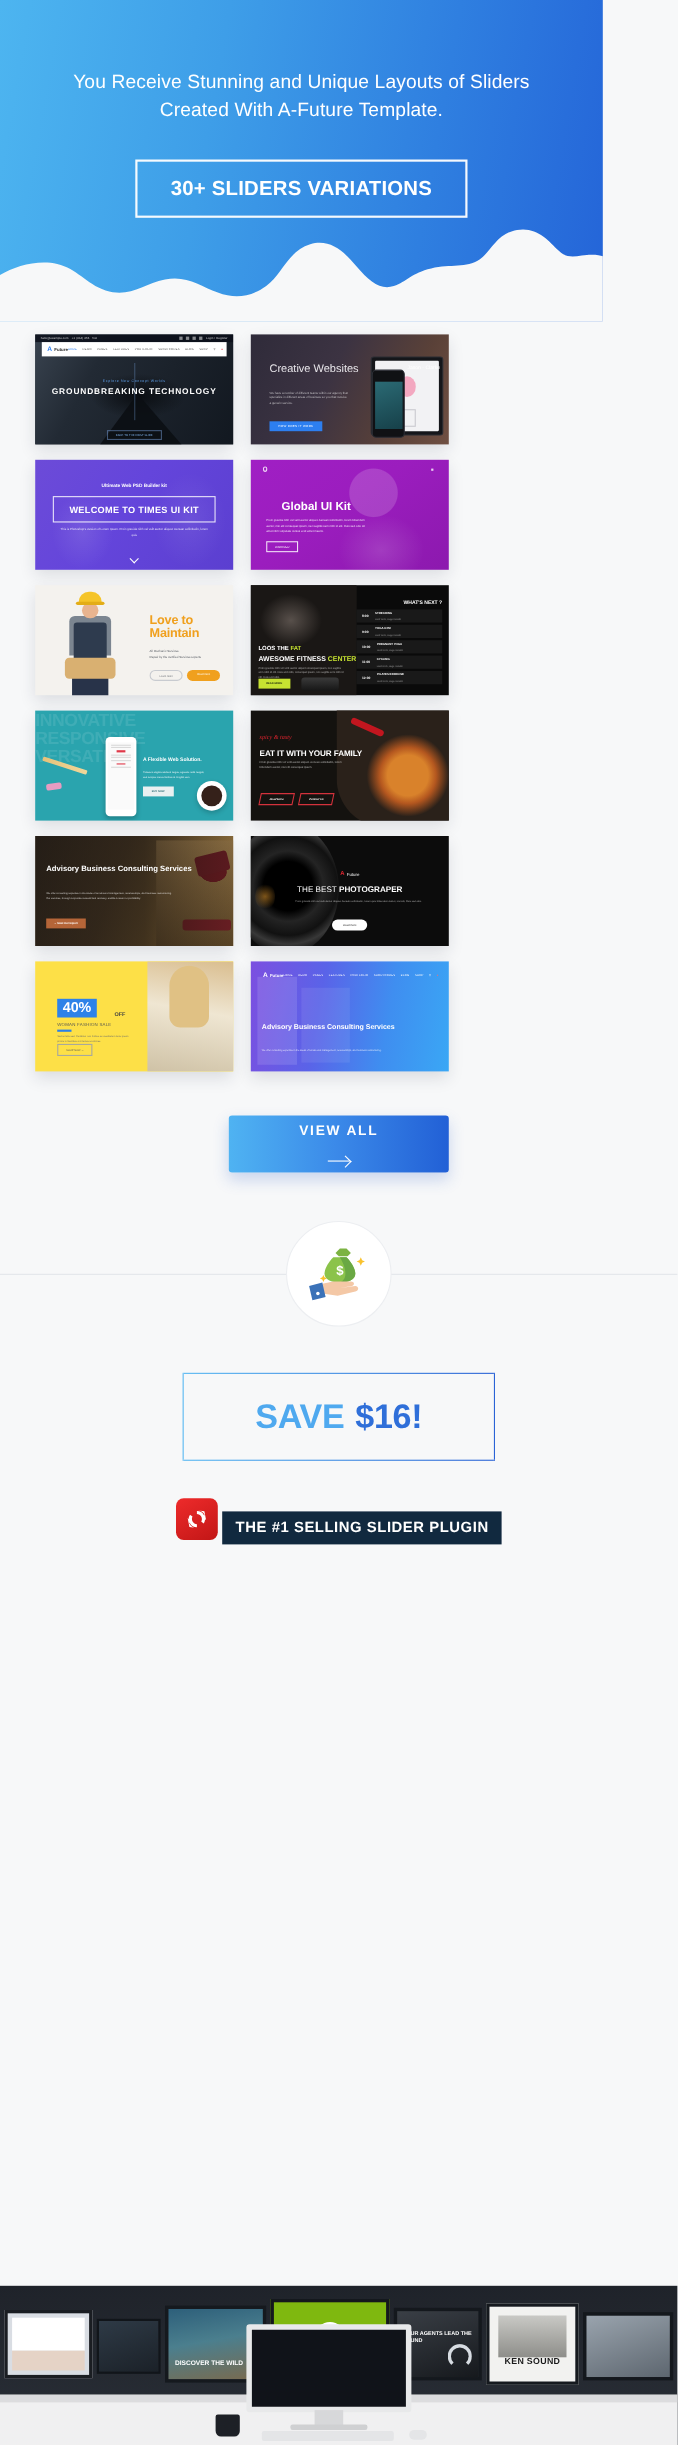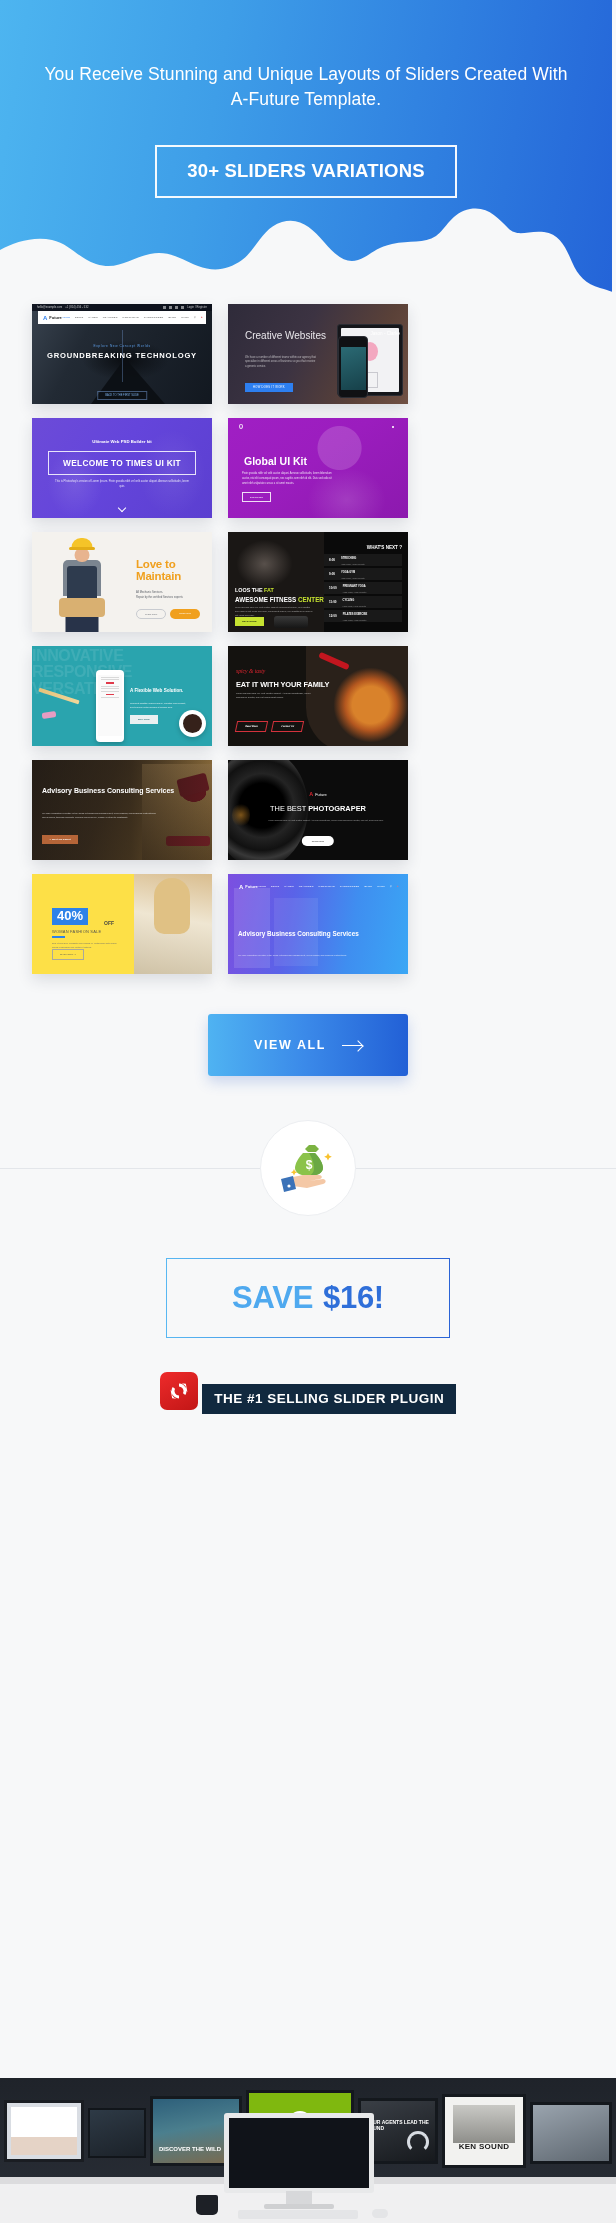--- a/index.html
+++ b/index.html
@@ -8,21 +8,21 @@
     height: 2223px;
     background: #f7f8f9;
     font-family: "Liberation Sans", sans-serif;
     overflow: hidden;
     position: relative;
   }
 
   
   .hero {
     position: relative;
-    width: 612px;
+    width: 548px;
     height: 292px;
     background: linear-gradient(100deg, #4db5f0 0%, #3e9ee8 35%, #2f7fe0 70%, #2464d8 100%);
     overflow: hidden;
   }
   .hero-inner {
     position: relative;
     z-index: 2;
     padding-top: 62px;
     text-align: center;
   }
@@ -159,21 +159,21 @@
   .t4 .box span { font-size: 8.3px; font-weight: 800; letter-spacing: .3px; color:#fff; }
   .t4 .p { position: absolute; left: 22px; right: 22px; top: 62px; text-align: center; font-size: 2.7px; line-height: 1.75; color: rgba(255,255,255,.82); }
   .t4 .chev { position: absolute; left: 50%; bottom: 7px; transform: translateX(-50%) rotate(45deg);
      width: 6px; height: 6px; border-right: 1.2px solid #fff; border-bottom: 1.2px solid #fff; }
 
   
   .t5 { background: linear-gradient(145deg,#a01fc4 0%, #9b1dbe 45%, #8c19ae 100%); }
   .t5 .kid { position: absolute; right: 0; bottom: 0; width: 118px; height: 100px;
      background: radial-gradient(circle at 42% 30%, rgba(255,255,255,.16) 0 22%, transparent 23%),
        radial-gradient(ellipse 56px 46px at 48% 82%, rgba(255,255,255,.14), transparent 70%); }
-  .t5 .h { position: absolute; left: 16px; top: 37px; font-size: 10.5px; font-weight: 800; color:#fff; }
+  .t5 .h { position: absolute; left: 28px; top: 37px; font-size: 10.5px; font-weight: 800; color:#fff; }
   .t5 .p { position: absolute; left: 14px; top: 54px; width: 92px; font-size: 2.6px; line-height: 1.85; color: rgba(255,255,255,.82); }
   .t5 .b { position: absolute; left: 14px; bottom: 16px; border: .6px solid rgba(255,255,255,.85); color:#fff;
      font-size: 2.5px; padding: 2.5px 7px; }
   .t5 .pin { position: absolute; left: 11px; top: 6px; width: 4px; height: 5px; border: .8px solid rgba(255,255,255,.8);
      border-radius: 50% 50% 50% 50% / 42% 42% 58% 58%; }
   .t5 .dot { position: absolute; right: 14px; top: 8px; width: 2px; height: 2px; background: rgba(255,255,255,.8); }
 
   
   .t6 { background: #f4f2ee; color: #333; }
   .t6 .worker { position: absolute; left: 24px; bottom: 0; width: 52px; height: 96px; }
@@ -302,24 +302,25 @@
   .t14 .sm { position: absolute; left: 0; right: 0; top: 49px; text-align: center; font-size: 2.5px;
      color: #d9c89a; letter-spacing: 1px; }
   .t14 .h { position: absolute; left: 0; right: 0; top: 55px; text-align: center; font-size: 7.6px;
      font-family: "Liberation Serif", serif; line-height: 1.35; color: #fff; letter-spacing: .3px; }
   .t14 .pp { position: absolute; bottom: 9px; width: 3px; height: 7px; background: #1b1713; border-radius: 1px; }
 
   
   .viewall-wrap { text-align: center; margin-top: 40px; }
   .viewall {
     display: inline-flex; align-items: center; justify-content: center; gap: 16px;
-    width: 200px; height: 62px; border-radius: 3px;
+    width: 200px; height: 52px; border-radius: 3px;
     background: linear-gradient(90deg,#4fb3f2 0%, #3b8ae9 48%, #2260d6 100%);
     color: #fff; font-size: 12.5px; font-weight: 700; letter-spacing: 1.6px;
     box-shadow: 0 6px 14px rgba(40,90,200,.22);
+    flex-direction: column;
   }
   .arrow-ico { display: inline-block; position: relative; width: 20px; height: 9px; }
   .arrow-ico::before { content:''; position: absolute; left:0; top: 4px; width: 20px; height: 1.3px; background: #fff; }
   .arrow-ico::after { content:''; position: absolute; right: 0; top: 1px; width: 7px; height: 7px;
      border-top: 1.3px solid #fff; border-right: 1.3px solid #fff; transform: rotate(45deg); }
 
   
   .divider-sec { position: relative; margin-top: 44px; height: 96px; }
   .hr { position: absolute; left: 0; right: 0; top: 48px; height: 1px; background: #e3e6ea; }
   .badge {

